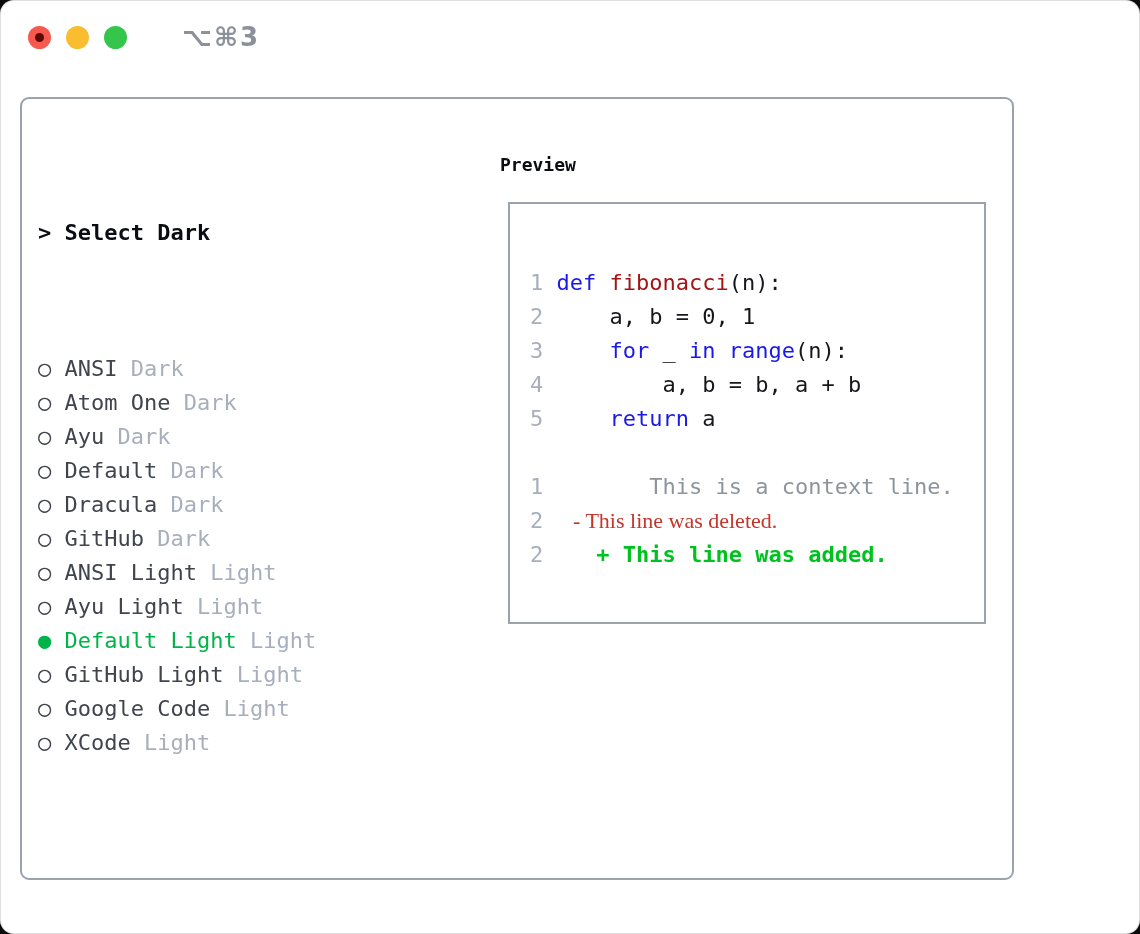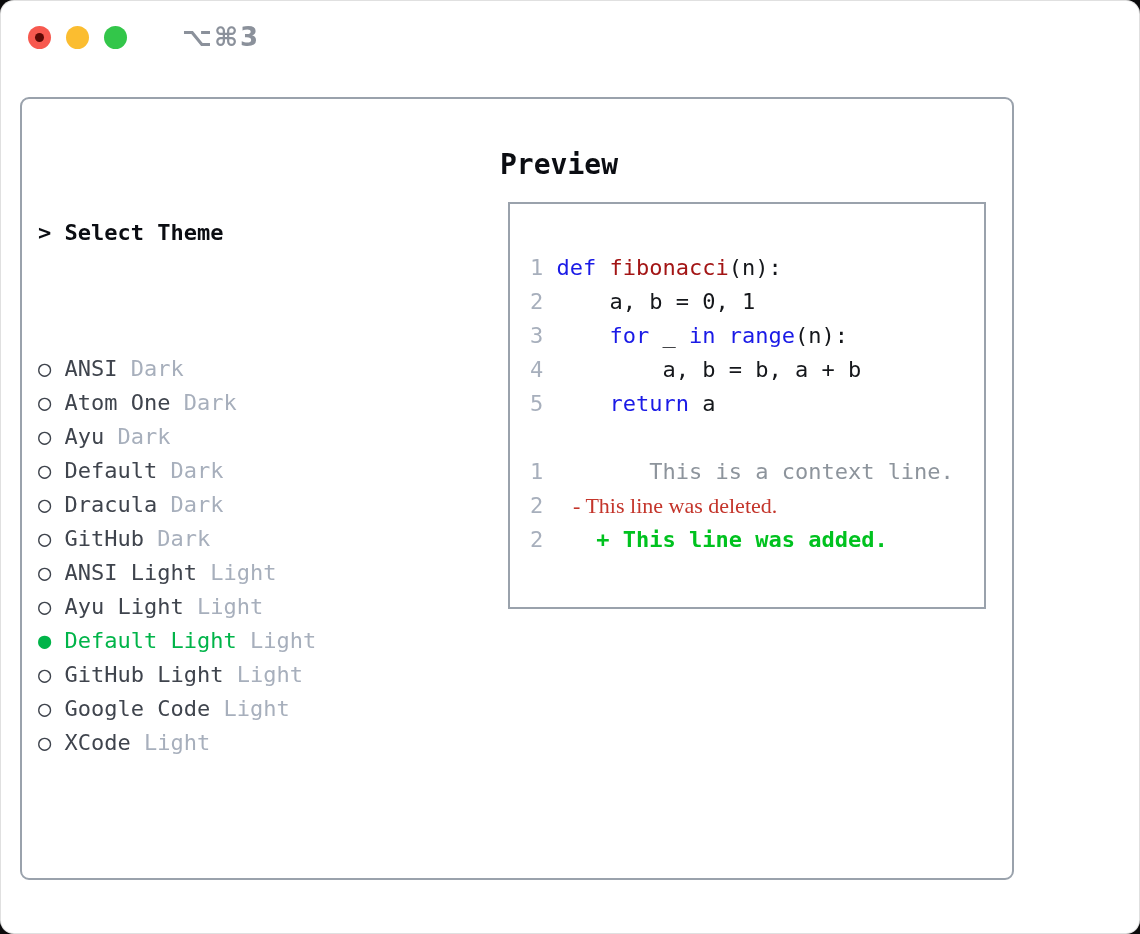--- a/index.html
+++ b/index.html
@@ -27,25 +27,25 @@
   }
   .left-col{position:absolute;left:16px;top:49px;font-size:22px;line-height:34px;white-space:pre;}
   .row{height:34px;}
   .row-header{font-weight:bold;color:var(--text-black,#0b0d12);}
   .radio{color:var(--text-dark,#3f444d);}
   .theme-name{color:var(--text-dark,#3f444d);text-align:center;}
   .tag{color:var(--muted,#a7afbc);}
   .selected .theme-name,.selected .radio{color:var(--accent-green,#00b449);}
   
   .right-col{position:absolute;left:478px;top:49px;}
-  .preview-label{font-size:28px;line-height:34px;font-weight:bold;color:var(--text-black,#0b0d12);}
+  .preview-label{font-size:18px;line-height:34px;font-weight:bold;color:var(--text-black,#0b0d12);}
   .preview-box{
     margin-left:8px;margin-top:20px;width:454px;height:356px;
     border:2px solid var(--border,#9aa2ac);
-    padding:47px 0 0 20px;font-size:22px;line-height:34px;white-space:pre;overflow:hidden;
+    padding:62px 0 0 20px;font-size:22px;line-height:34px;white-space:pre;overflow:hidden;
   }
   .code-line{height:34px;}
   .num{color:var(--muted,#a7afbc);}
   .seg-k{color:var(--keyword-blue,#1a1ae6);}
   .seg-f{color:var(--function-red,#a31515);}
   .seg-p{color:#15171b;}
   .seg-ctx{color:var(--context-gray,#8d949c);}
   .seg-del{color:var(--diff-red,#c4352b);font-family:Liberation Serif, serif;}
   .seg-add{color:var(--diff-green,#00c21f);font-weight:bold;}
 </style>
@@ -59,21 +59,21 @@
       <span class="inner-dot"></span>
     </button>
     <button class="light light-min"></button>
     <button class="light light-max"></button>
     <div class="window-title">⌥⌘3</div>
   </div>
 
   <div class="panel">
 
     <div class="left-col">
-      <div class="row row-header"><span>&gt; </span><span>Select Theme</span></div>
+      <div class="row row-header"><span>&gt; </span><span>Select Dark</span></div>
 
       <div id="theme-list"><div class="row"><span class="radio">○</span> <span class="theme-name">ANSI</span> <span class="tag">Dark</span></div><div class="row"><span class="radio">○</span> <span class="theme-name">Atom One</span> <span class="tag">Dark</span></div><div class="row"><span class="radio">○</span> <span class="theme-name">Ayu</span> <span class="tag">Dark</span></div><div class="row"><span class="radio">○</span> <span class="theme-name">Default</span> <span class="tag">Dark</span></div><div class="row"><span class="radio">○</span> <span class="theme-name">Dracula</span> <span class="tag">Dark</span></div><div class="row"><span class="radio">○</span> <span class="theme-name">GitHub</span> <span class="tag">Dark</span></div><div class="row"><span class="radio">○</span> <span class="theme-name">ANSI Light</span> <span class="tag">Light</span></div><div class="row"><span class="radio">○</span> <span class="theme-name">Ayu Light</span> <span class="tag">Light</span></div><div class="row selected"><span class="radio">●</span> <span class="theme-name">Default Light</span> <span class="tag">Light</span></div><div class="row"><span class="radio">○</span> <span class="theme-name">GitHub Light</span> <span class="tag">Light</span></div><div class="row"><span class="radio">○</span> <span class="theme-name">Google Code</span> <span class="tag">Light</span></div><div class="row"><span class="radio">○</span> <span class="theme-name">XCode</span> <span class="tag">Light</span></div></div>
 
       <div class="row"></div>
 
       
 
       
 
       

